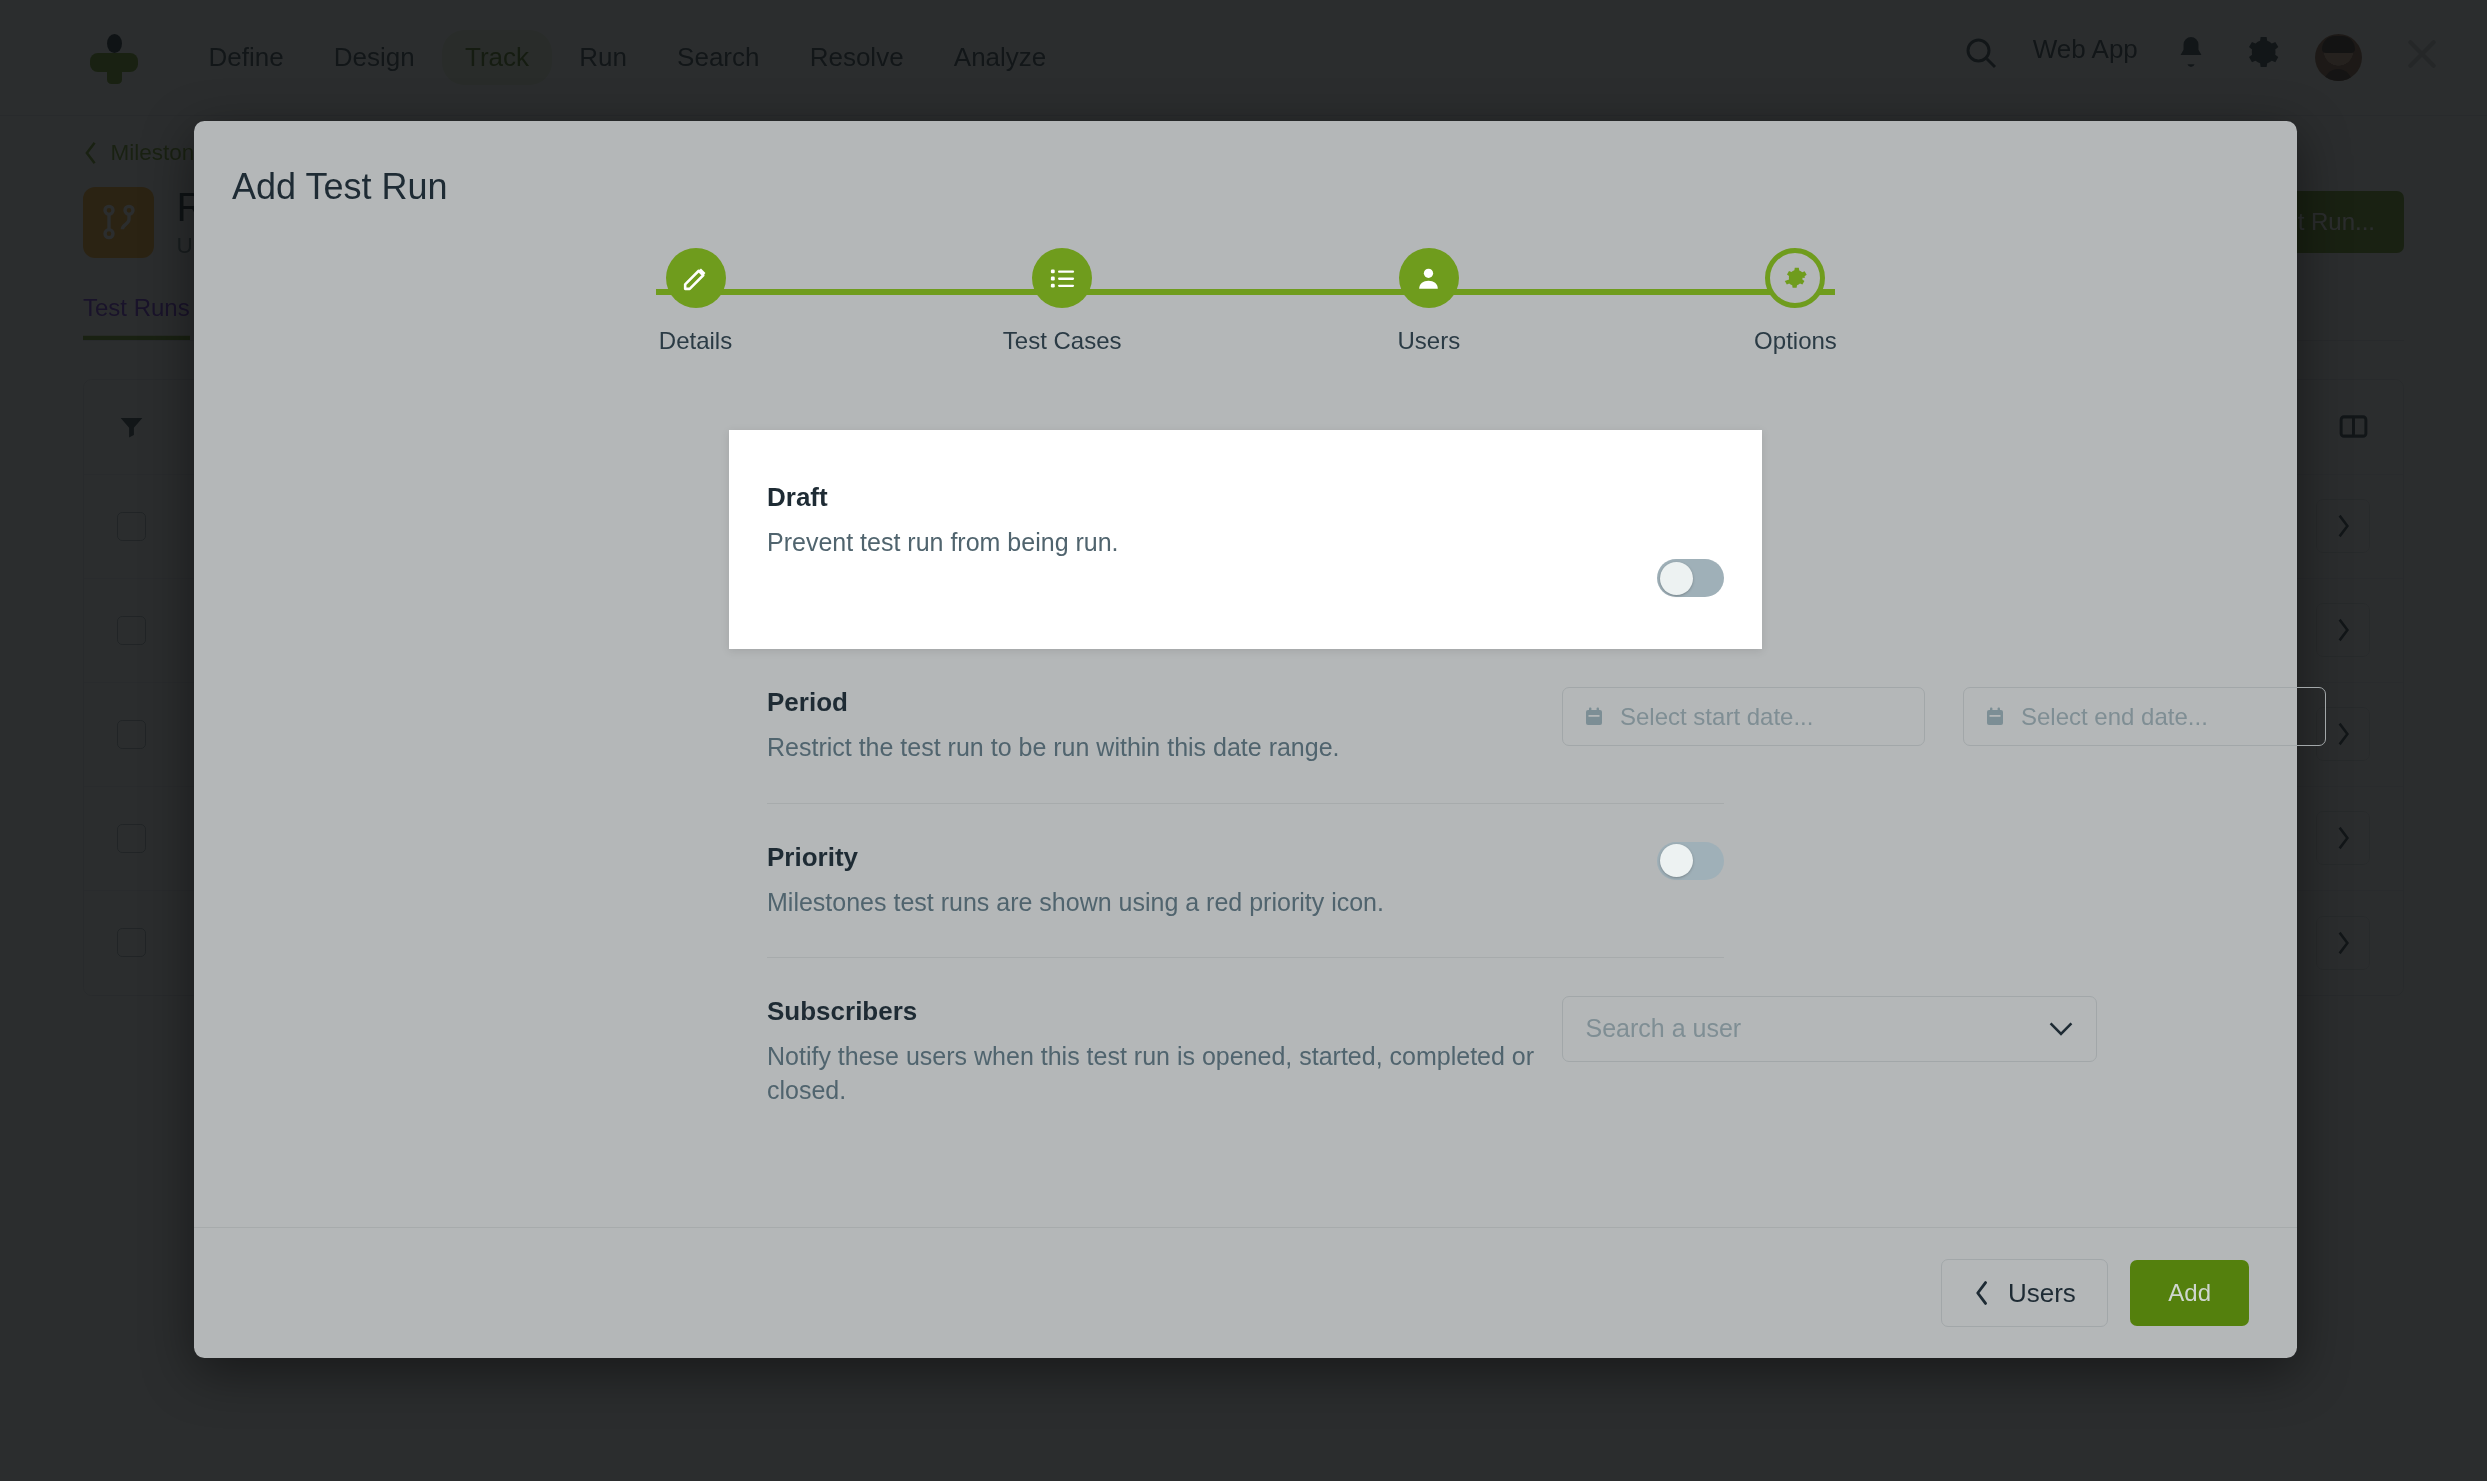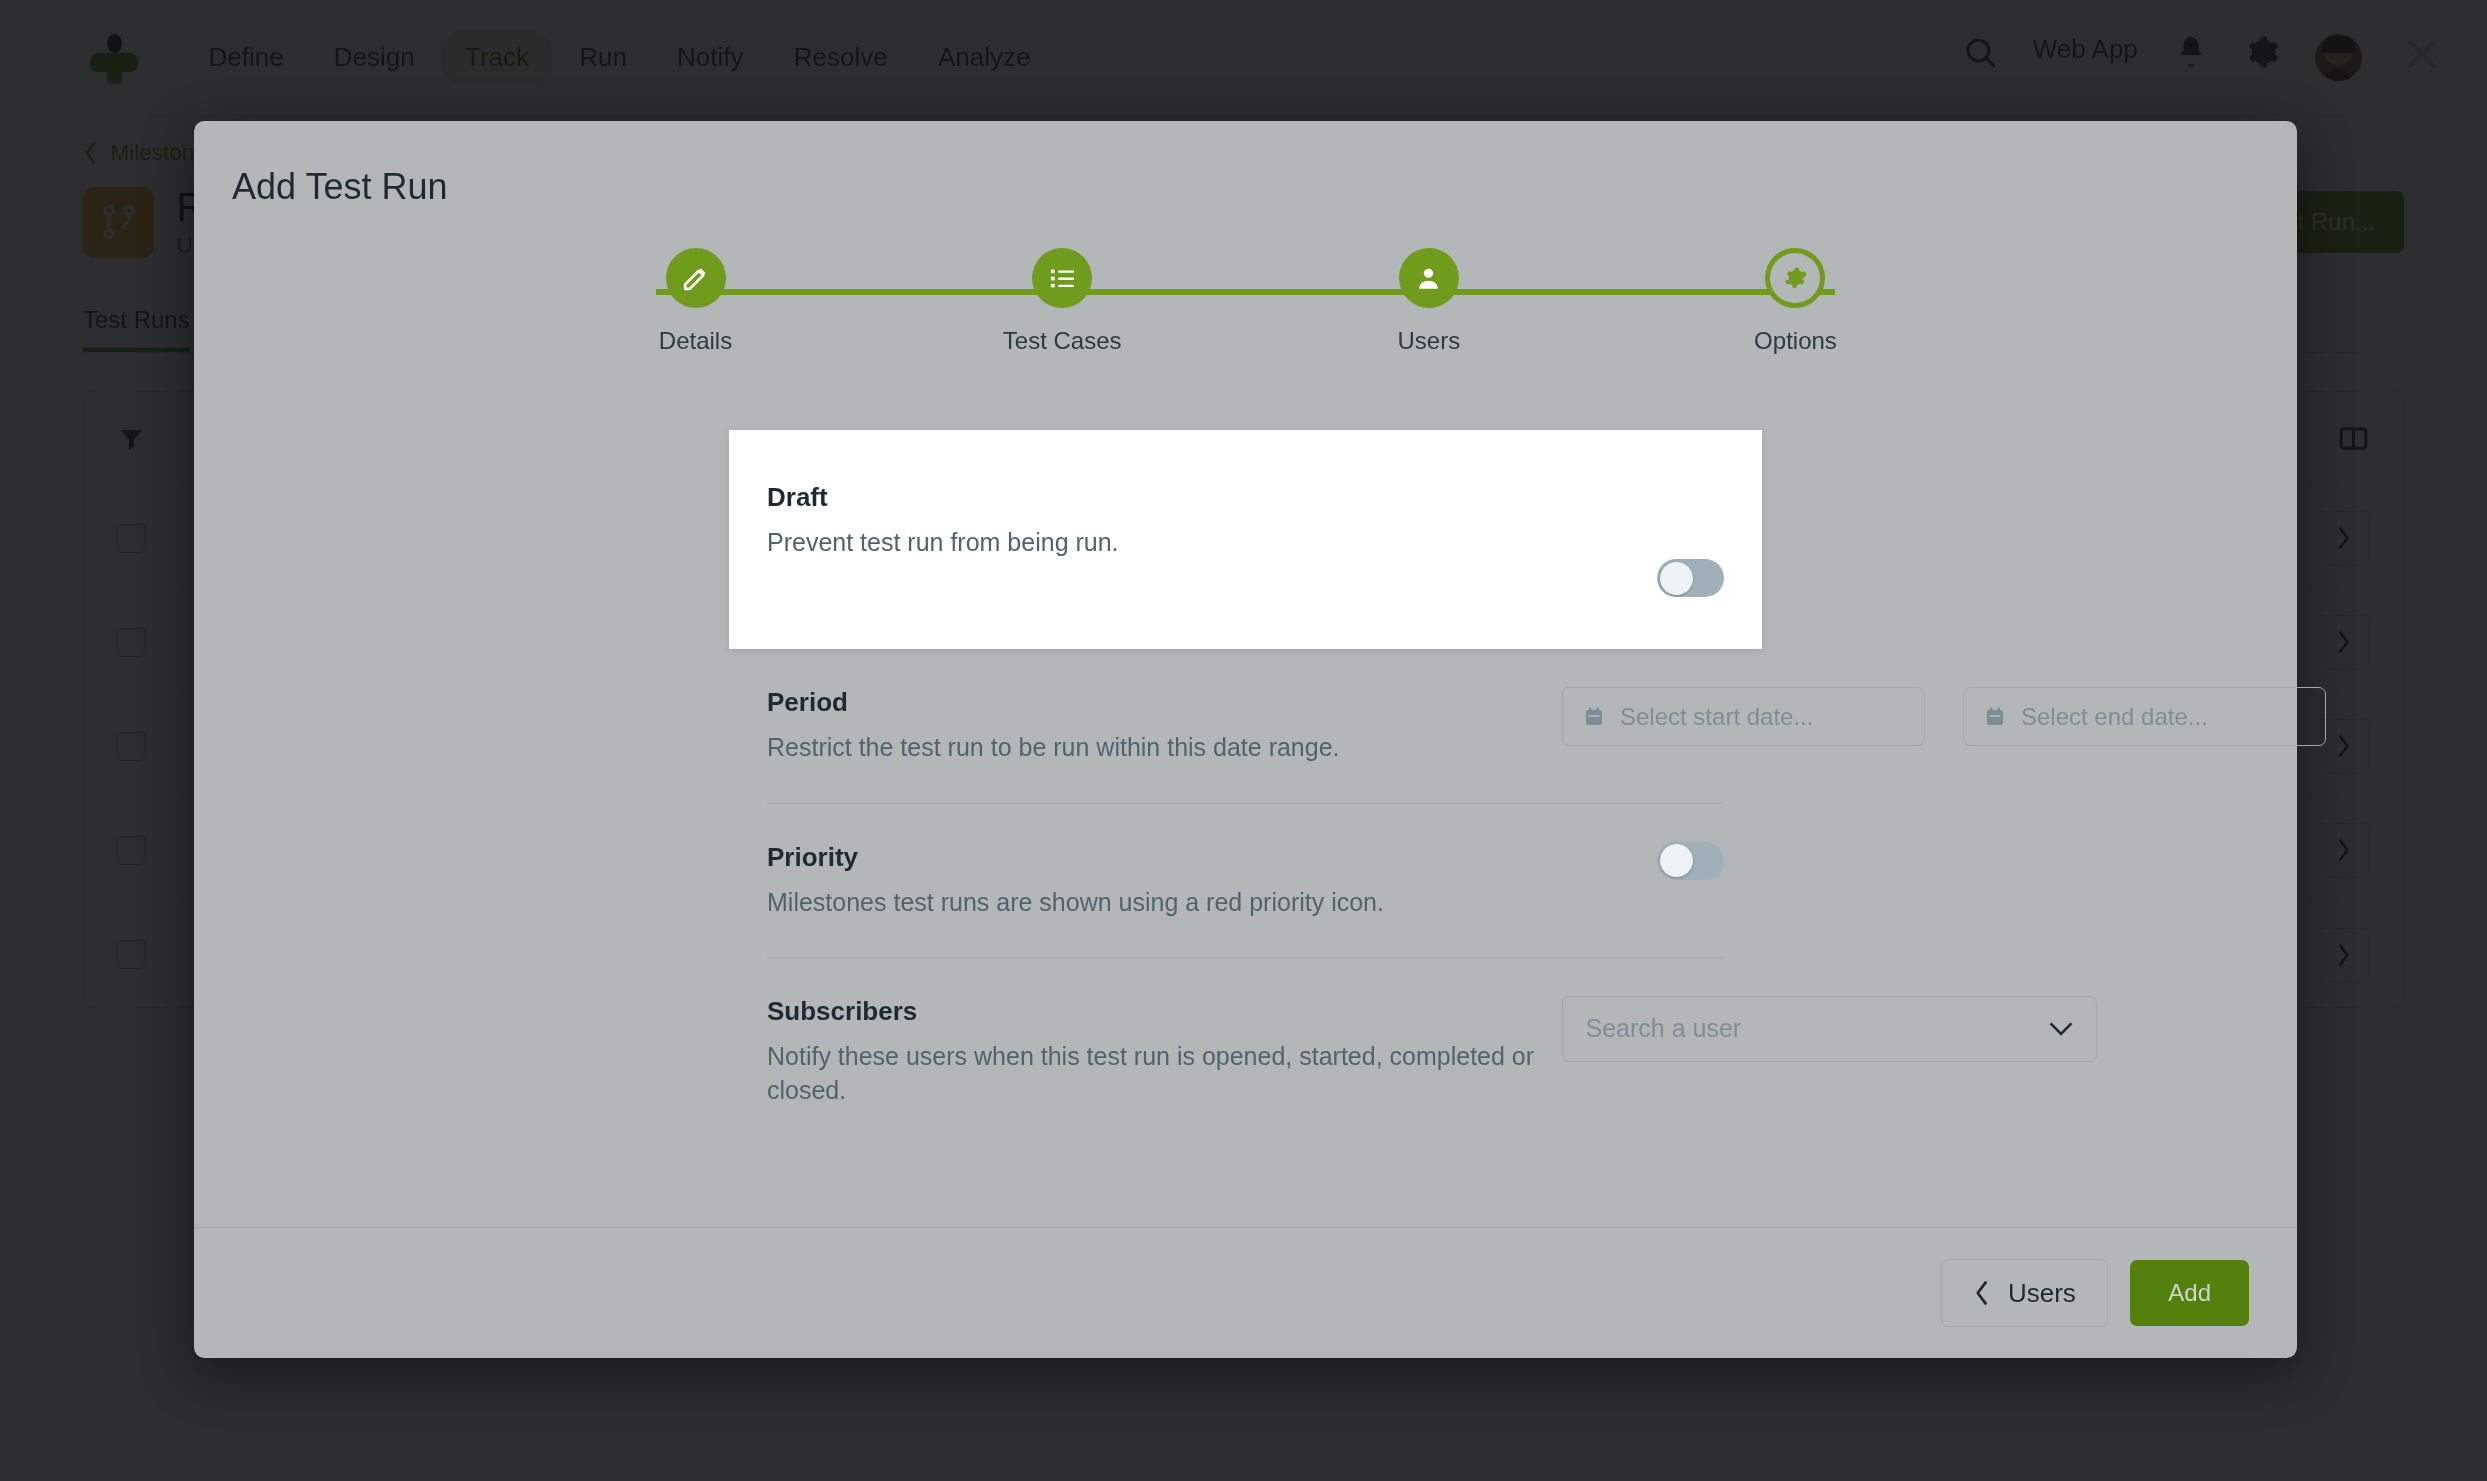--- a/index.html
+++ b/index.html
@@ -92,21 +92,21 @@
   .btn-green {
     background: #6f9c1d; color: #ffffff; border: none; border-radius: 7px;
     font-size: 24px; padding: 17.3px 29px; cursor: pointer;
     font-family: "Liberation Sans", sans-serif; white-space: nowrap;
   }
 
   .tabs { display: flex; gap: 40px; margin-top: 35px; border-bottom: 1.7px solid #e3e6e8; }
   .tab {
     font-size: 24px; color: #6d8087; padding-bottom: 17.3px; cursor: pointer; white-space: nowrap;
   }
-  .tab.active { color: #7f1d1d; box-shadow: inset 0 -4.3px 0 0 #6f9c1d; margin-top: 12px; }
+  .tab.active { color: #6d28d9; box-shadow: inset 0 -4.3px 0 0 #6f9c1d; }
 
   .tablewrap {
     margin-top: 38px; border: 0.9px solid #e3e6e8; border-radius: 8.6px;
     background: #ffffff; overflow: hidden;
   }
   .table-toolbar {
     height: 95px; display: flex; align-items: center;
     padding: 0 33px; border-bottom: 0.9px solid #eceff0;
   }
   .funnel { width: 29px; height: 29px; color: #34454f; cursor: pointer; }
@@ -253,21 +253,21 @@
     <div class="brand-logo">
       <div class="dot"></div>
         <div class="cross-h"></div>
         <div class="cross-v"></div>
     </div>
     <div class="nav">
       <div class="nav-item">Define</div>
       <div class="nav-item">Design</div>
       <div class="nav-item active">Track</div>
       <div class="nav-item">Run</div>
-      <div class="nav-item">Notify</div>
+      <div class="nav-item">Search</div>
       <div class="nav-item">Resolve</div>
       <div class="nav-item">Analyze</div>
     </div>
     <div class="topbar-right">
       <div class="tb-icon">
         <svg viewBox="0 0 24 24" fill="none" stroke="currentColor" stroke-width="2">
             <circle cx="11" cy="11" r="7"></circle>
             <line x1="16.5" y1="16.5" x2="22" y2="22"></line>
           </svg>
       </div>

